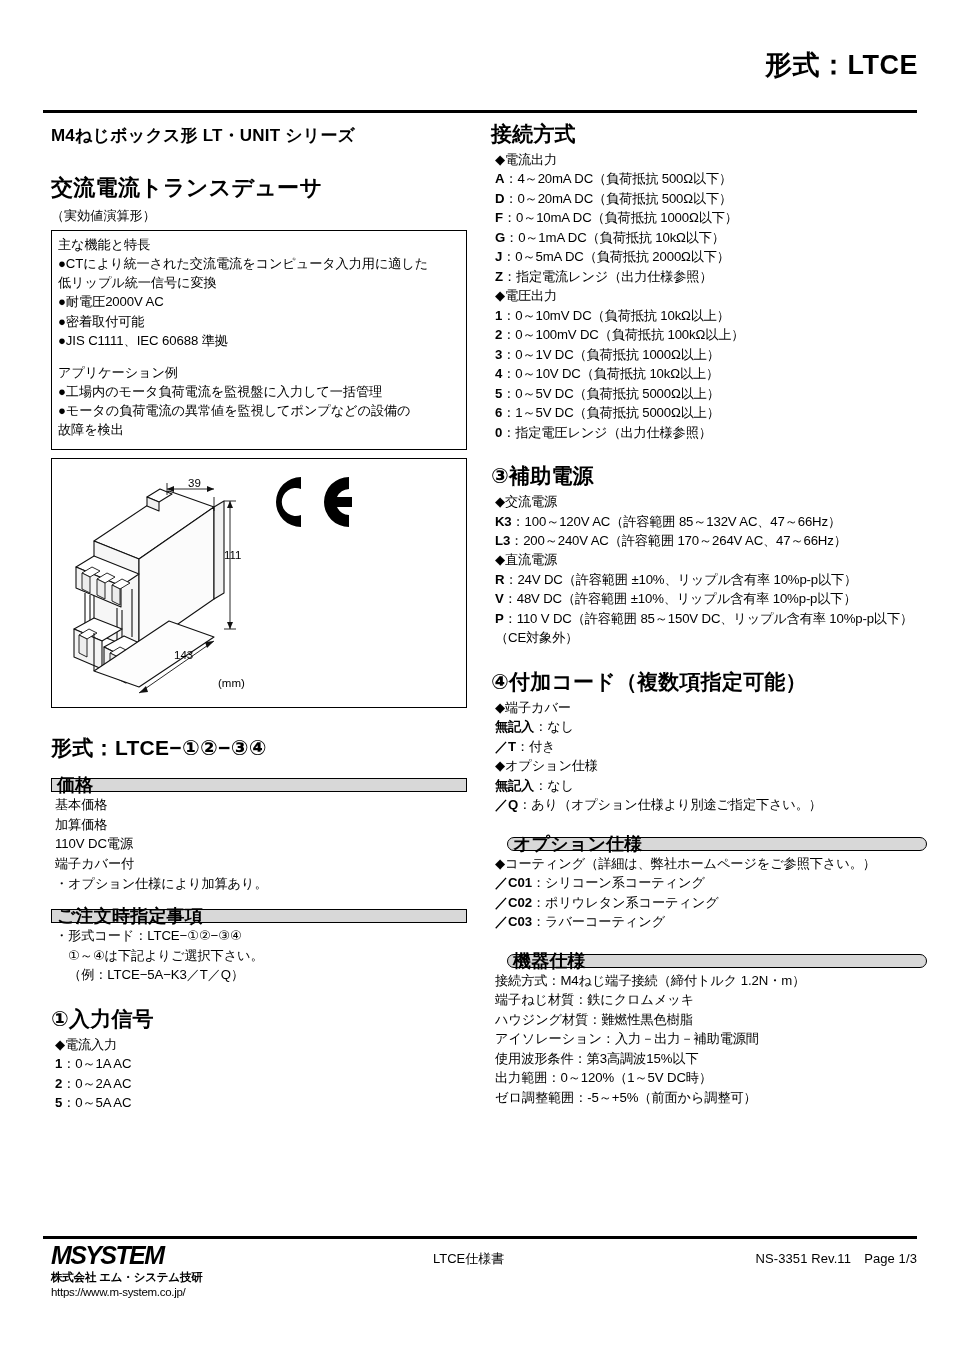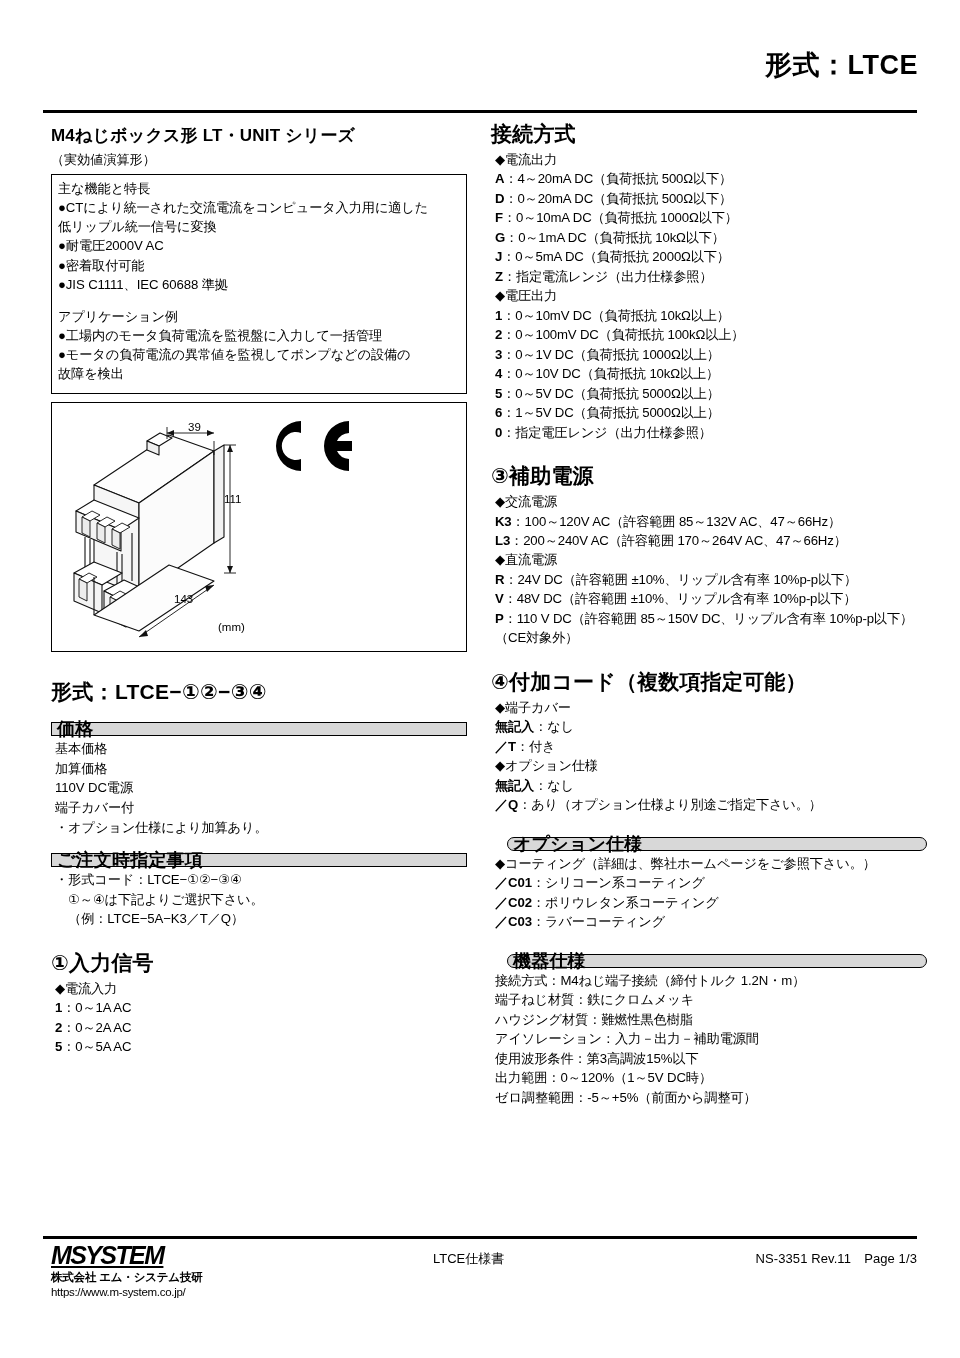--- a/index.html
+++ b/index.html
@@ -104,21 +104,20 @@
   .foot-rule {
     position: absolute; left: 43px; right: 43px; top: 1236px;
     height: 2.5px; background: #000;
   }
   .footer { position: absolute; left: 43px; top: 1243px; width: 874px; }
   .logo-wrap { position: absolute; left: 8px; top: 0; }
   .logo-mark {
     font-size: 25px; font-weight: 700; font-style: italic;
     letter-spacing: -1.6px; line-height: 1;
     font-family: "Liberation Sans", sans-serif;
-    text-decoration: underline;
   }
   .logo-co { font-size: 11.5px; font-weight: 700; margin-top: 2px; letter-spacing: -0.2px; }
   .logo-url { font-size: 11.5px; margin-top: 1px; letter-spacing: -0.3px; }
   .foot-center {
     position: absolute; left: 390px; top: 7px;
     font-size: 13px;
   }
   .foot-right {
     position: absolute; right: 0; top: 7px;
     font-size: 13px; letter-spacing: .1px; padding-left: 20px;
@@ -130,20 +129,21 @@
 <div class="page">
 
   <div class="doc-header">形式：LTCE</div>
   <div class="top-rule"></div>
 
   <div class="columns">
 
     <div class="col-left">
 
       <div class="series-title">M4ねじボックス形 LT・UNIT シリーズ</div>
+      <div class="product-title">交流電流トランスデューサ</div>
       <div class="product-sub">（実効値演算形）</div>
 
       <div class="feature-box">
         <p>主な機能と特長</p>
         <p>●CTにより統一された交流電流をコンピュータ入力用に適した</p>
         <p>低リップル統一信号に変換</p>
         <p>●耐電圧2000V AC</p>
         <p>●密着取付可能</p>
         <p>●JIS C1111、IEC 60688 準拠</p>
         <div class="spacer"></div>

